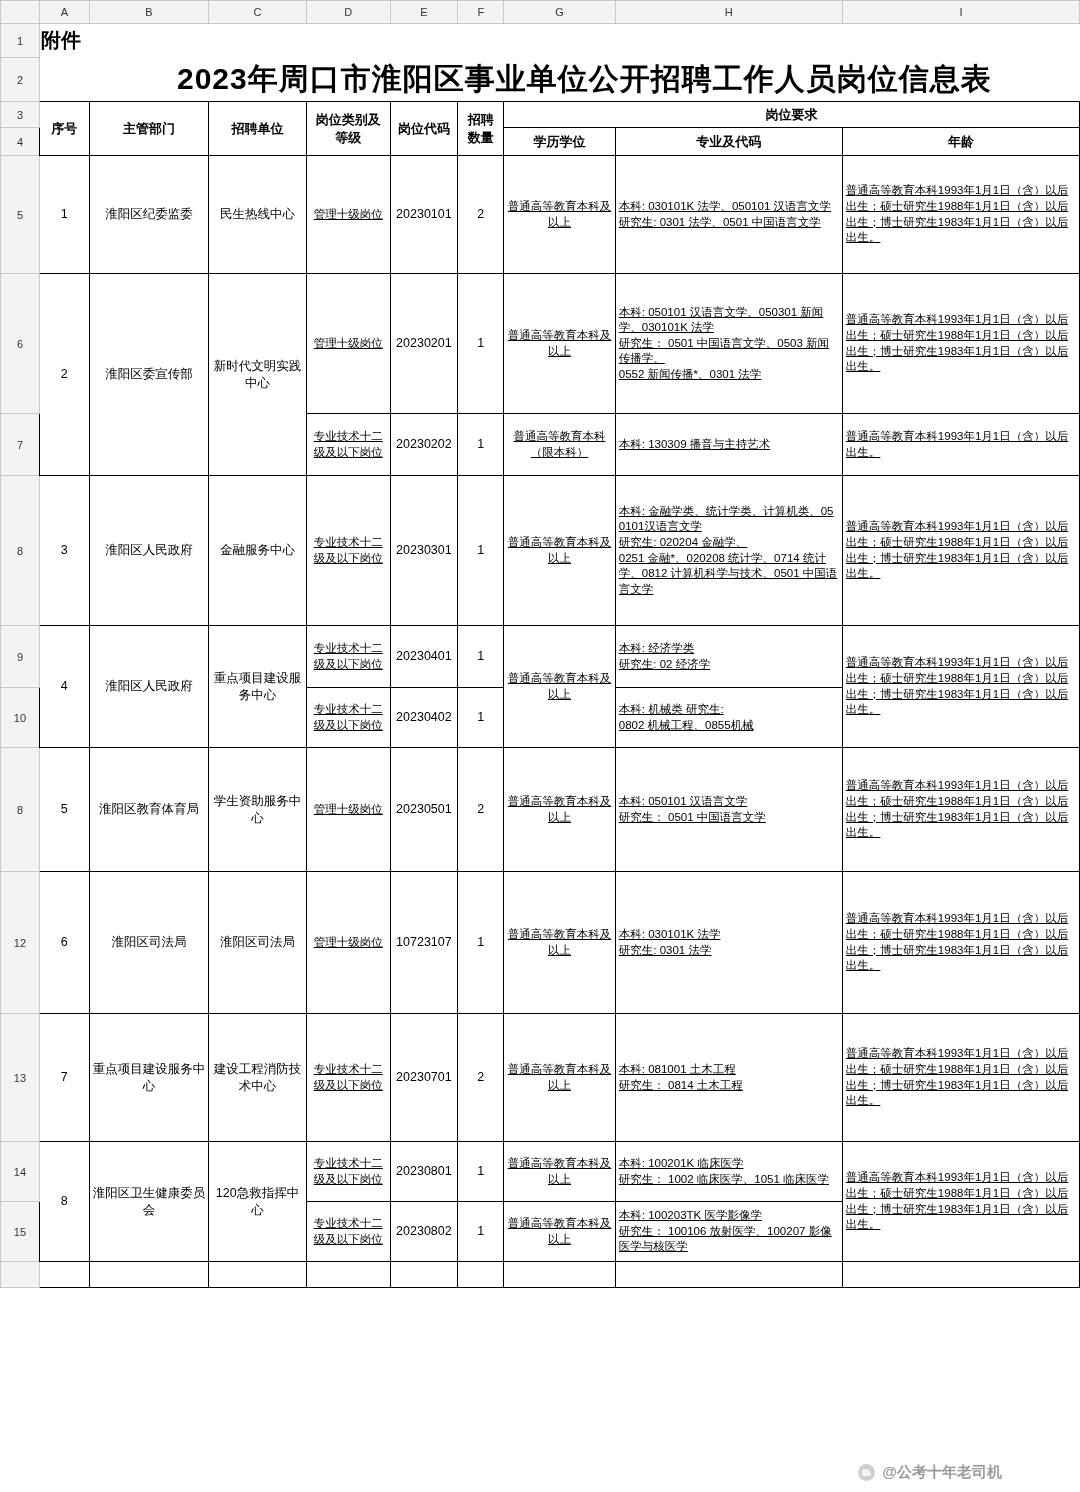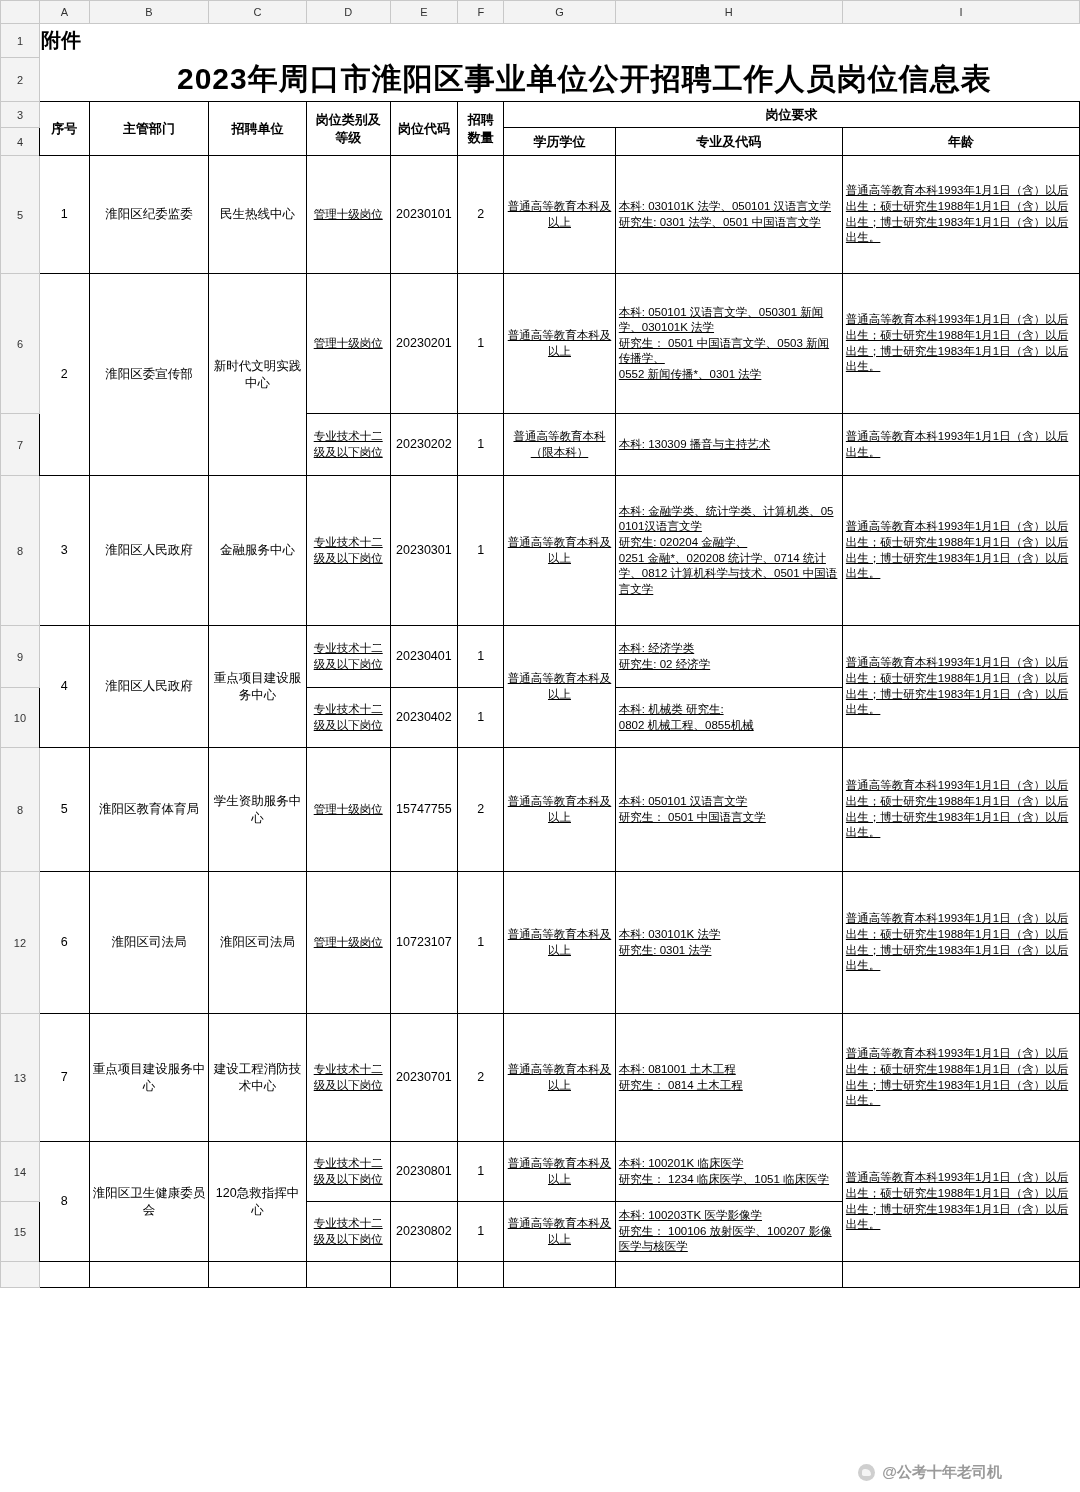--- a/index.html
+++ b/index.html
@@ -190,21 +190,21 @@
         <div>0802 机械工程、0855机械</div>
       </td>
     </tr>
 
     <tr style="height:124px">
       <td class="rowhead">8</td>
       <td class="cell ctr">5</td>
       <td class="cell ctr">淮阳区教育体育局</td>
       <td class="cell ctr">学生资助服务中心</td>
       <td class="cell ctr small">管理十级岗位</td>
-      <td class="cell ctr">15747755</td>
+      <td class="cell ctr">20230501</td>
       <td class="cell ctr">2</td>
       <td class="cell ctr small">普通高等教育本科及以上</td>
       <td class="cell lft small">
         <div>本科: 050101 汉语言文学</div>
         <div>研究生： 0501 中国语言文学</div>
       </td>
       <td class="cell lft small">普通高等教育本科1993年1月1日（含）以后出生；硕士研究生1988年1月1日（含）以后出生；博士研究生1983年1月1日（含）以后出生。</td>
     </tr>
 
     <tr style="height:142px">
@@ -243,21 +243,21 @@
       <td class="rowhead">14</td>
       <td class="cell ctr" rowspan="2">8</td>
       <td class="cell ctr" rowspan="2">淮阳区卫生健康委员会</td>
       <td class="cell ctr" rowspan="2">120急救指挥中心</td>
       <td class="cell ctr small">专业技术十二级及以下岗位</td>
       <td class="cell ctr">20230801</td>
       <td class="cell ctr">1</td>
       <td class="cell ctr small">普通高等教育本科及以上</td>
       <td class="cell lft small">
         <div>本科: 100201K 临床医学</div>
-        <div>研究生： 1234 临床医学、1051 临床医学</div>
+        <div>研究生： 1002 临床医学、1051 临床医学</div>
       </td>
       <td class="cell lft small" rowspan="2">普通高等教育本科1993年1月1日（含）以后出生；硕士研究生1988年1月1日（含）以后出生；博士研究生1983年1月1日（含）以后出生。</td>
     </tr>
 
     <tr style="height:60px">
       <td class="rowhead">15</td>
       <td class="cell ctr small">专业技术十二级及以下岗位</td>
       <td class="cell ctr">20230802</td>
       <td class="cell ctr">1</td>
       <td class="cell ctr small">普通高等教育本科及以上</td>

